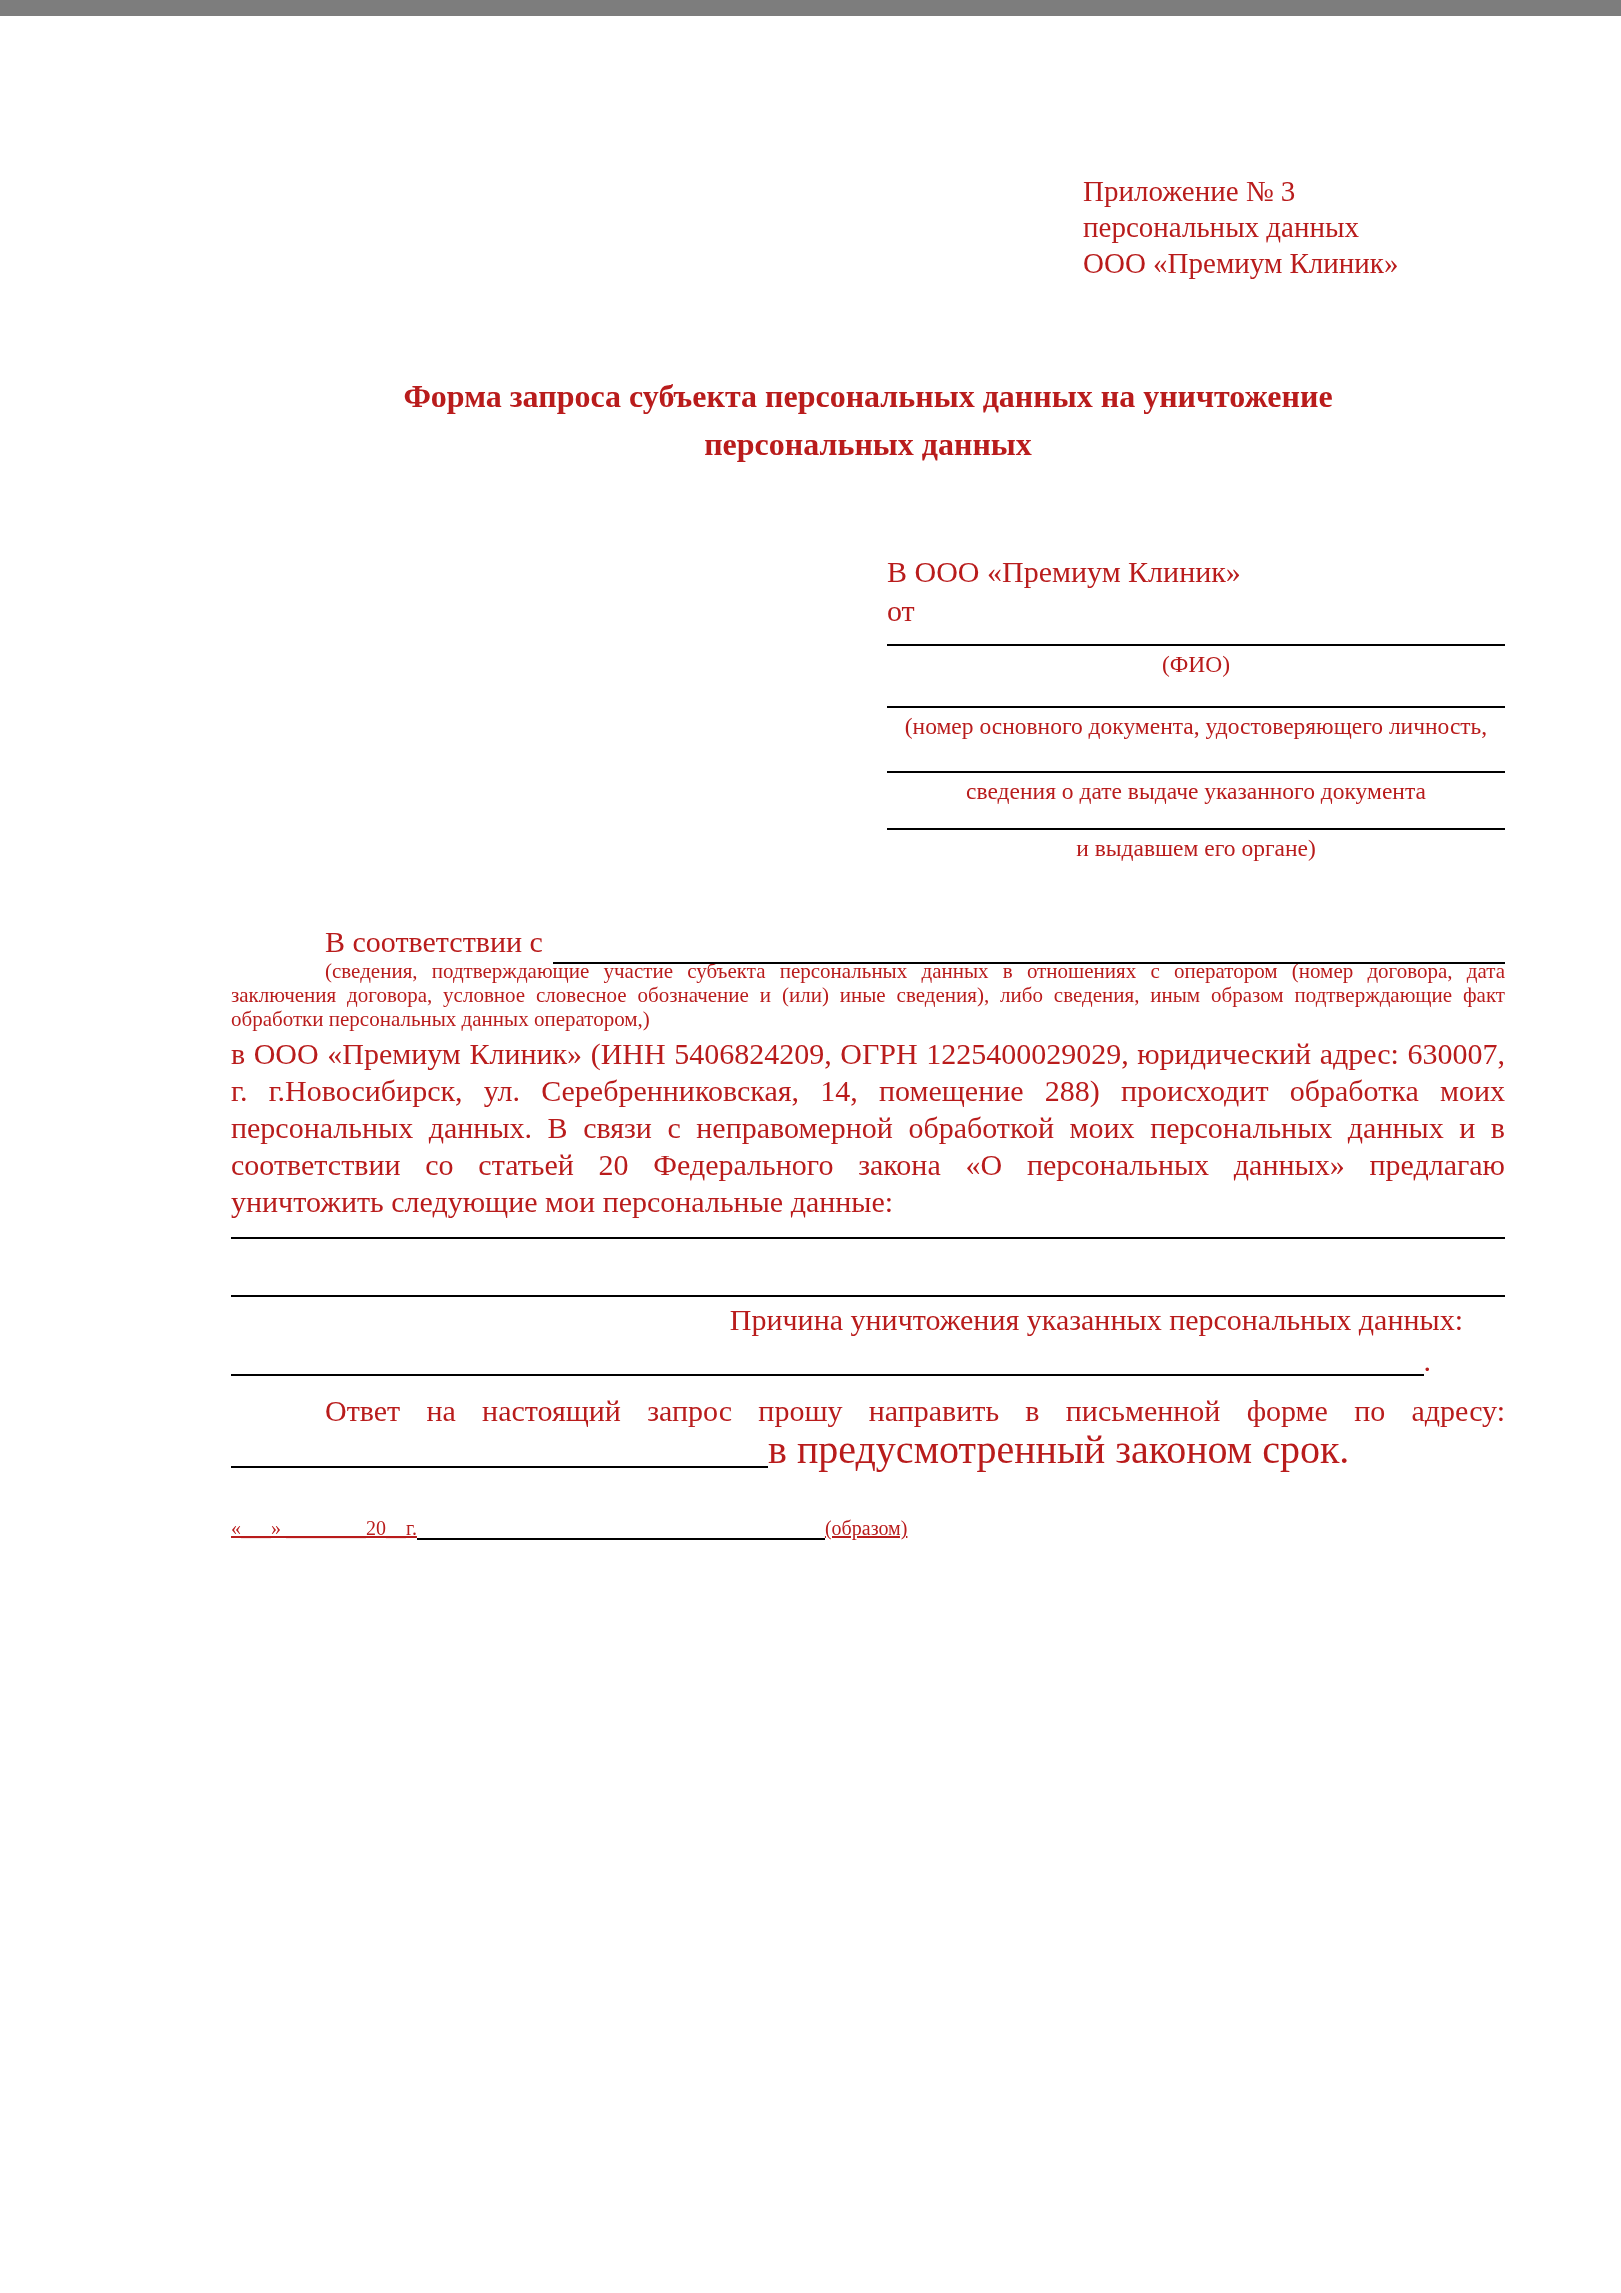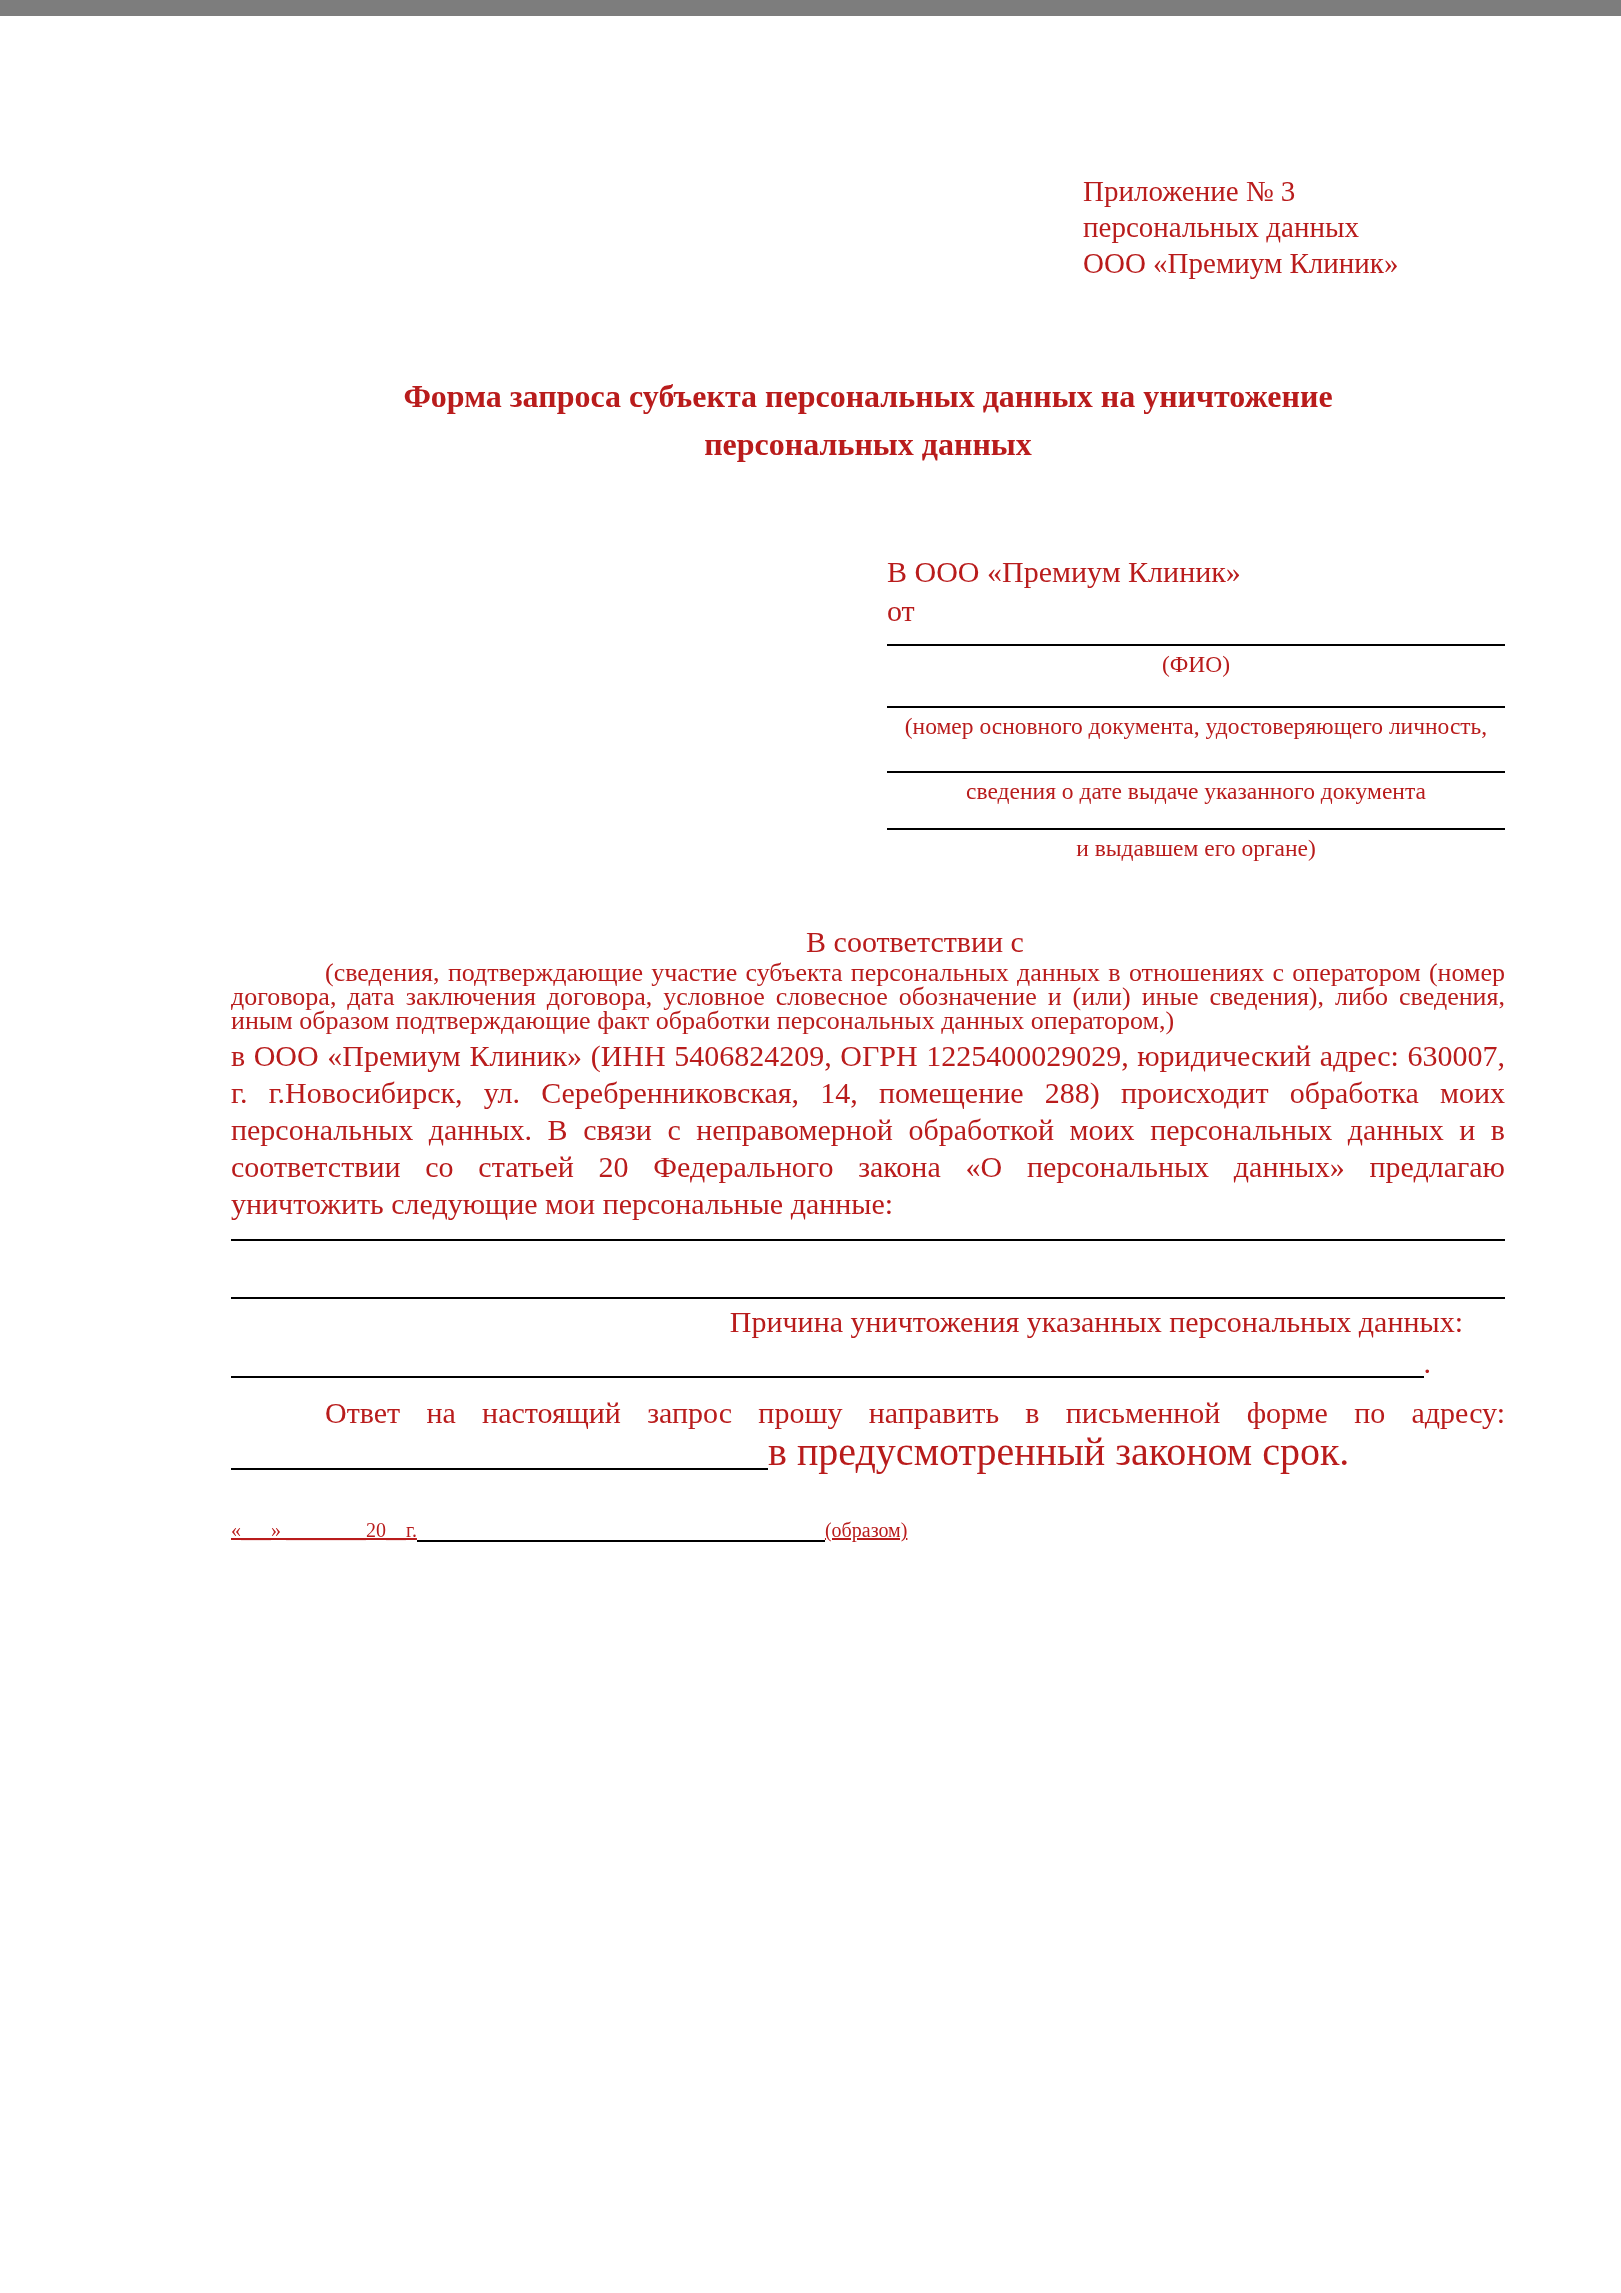--- a/index.html
+++ b/index.html
@@ -35,29 +35,29 @@
   .addressee .from { line-height: 39px; }
   .rule  { border-bottom: 2.9px solid #000; height: 0; }
   .addressee .rule1 { margin-top: 13.7px; }
   .addressee .rule2 { margin-top: 27.4px; }
   .addressee .rule3 { margin-top: 30px; }
   .addressee .rule4 { margin-top: 22.5px; }
   .caption { font-size: 23.5px; line-height: 29px; text-align: center; margin-top: 3.9px; }
 
   
   .accordance {
-    display: flex; align-items: center;
+    display: flex; align-items: flex-end;
     margin-top: 61px; padding-left: 94px;
-    font-size: 30px; line-height: 35px; white-space: nowrap; flex-direction: column;
+    font-size: 30px; line-height: 35px; white-space: nowrap;
   }
   .fill { flex: 1 1 auto; border-bottom: 2.9px solid #000; height: 0; position: relative; top: 4.9px; }
   .accordance .fill { margin-left: 9.8px; }
 
   .footnote {
-    font-size: 26px; line-height: 24px;
+    font-size: 21px; line-height: 24px;
     text-align: justify; text-indent: 94px;
   }
 
   .main-par {
     margin-top: 3.9px;
     font-size: 30px; line-height: 37px;
     text-align: justify;
   }
 
   .blank-full-1 { margin-top: 16.7px; }

